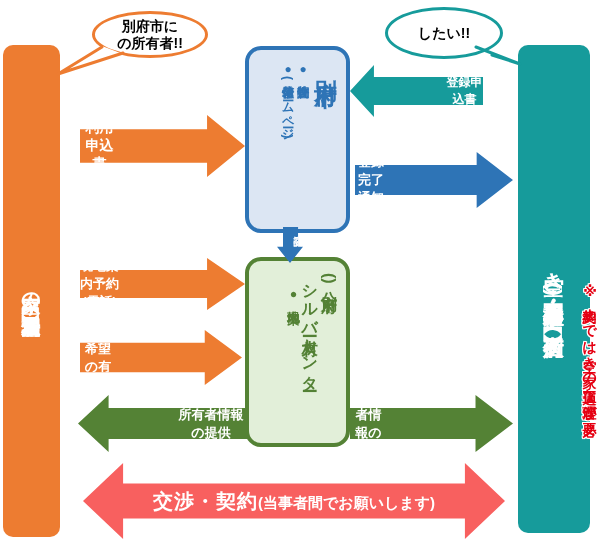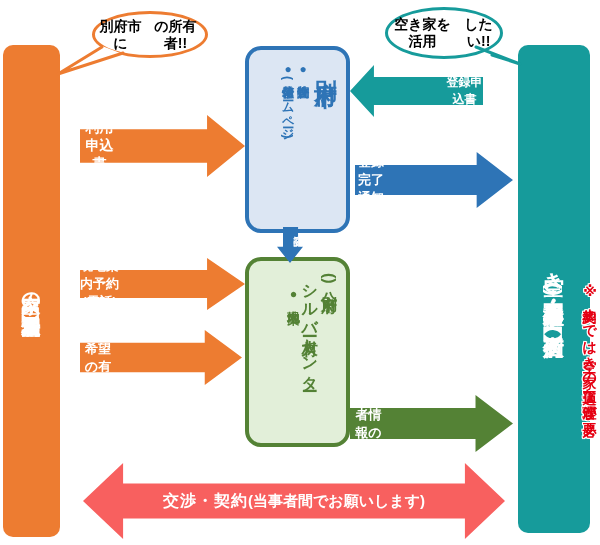--- a/index.html
+++ b/index.html
@@ -39,26 +39,26 @@
   .orange { background:#ED7C31; } .teal { background:#169B9B; }
   .blue { background:#2E74B6; }  .green { background:#548235; } .coral { background:#F8605F; }
   #arr-riyo    { left:80px;  top:115px; width:165px; height:62px; font-size:14px; }
   #arr-toroku  { left:350px; top:65px;  width:133px; height:52px; font-size:12px; }
   #arr-kanryo  { left:355px; top:152px; width:158px; height:56px; font-size:13px; }
   #arr-genchi  { left:80px;  top:258px; width:165px; height:52px; font-size:13px; }
   #arr-kibo    { left:80px;  top:330px; width:162px; height:55px; font-size:13px; }
   #arr-shoyu   { left:78px;  top:395px; width:170px; height:57px; font-size:13px; }
   #arr-kibosha { left:350px; top:395px; width:163px; height:57px; font-size:13px; }
   #arr-keiyaku { left:83px;  top:463px; width:422px; height:76px; }
-  #arr-keiyaku .big   { font-size:16px; letter-spacing:1px; }
+  #arr-keiyaku .big   { font-size:20px; letter-spacing:1px; }
   #arr-keiyaku .small { font-size:15px; }
   #arr-keiyaku .lblwrap { display:flex; align-items:baseline; }
 
   
-  .bubble { position:absolute; background:#fff; border-radius:50%; display:flex; flex-direction:row;
+  .bubble { position:absolute; background:#fff; border-radius:50%; display:flex; flex-direction:column;
             align-items:center; justify-content:center; z-index:5; color:#000; font-weight:bold;
             font-size:14px; line-height:1.2; text-align:center; }
   #bubble-left  { left:92px;  top:11px; width:116px; height:47px; border:3px solid #ED7C31; }
   #bubble-right { left:385px; top:7px;  width:118px; height:52px; border:3px solid #169B9B; }
 
   #tail-layer { position:absolute; left:0; top:0; width:600px; height:545px; z-index:6; pointer-events:none; }
 
   
   #note { position:absolute; left:581px; top:283px; height:262px; writing-mode:vertical-rl; text-orientation:mixed;
           font-size:14px; font-weight:bold; line-height:1.22; color:#E50012; z-index:8;
@@ -106,38 +106,40 @@
   </div>
 
   <div class="arr arr-r orange" id="arr-genchi">
     <span>現地案内予約(電話)</span>
   </div>
 
   <div class="arr arr-r orange" id="arr-kibo">
     <span>交渉希望の有無</span>
   </div>
 
+  <div class="arr arr-l green" id="arr-shoyu">
+    <span>所有者情報の提供</span>
+  </div>
 
   <div class="arr arr-r green" id="arr-kibosha">
     <span>希望者情報の提供</span>
   </div>
 
   <div class="arr arr-lr coral" id="arr-keiyaku">
     <span class="lblwrap">
         <span class="big">交渉・契約</span>
         <span class="small">(当事者間でお願いします)</span>
       </span>
   </div>
 
   <div class="bubble" id="bubble-left">
     <span>別府市に</span>
     <span>の所有者!!</span>
   </div>
   <div class="bubble" id="bubble-right">
-    <span>空き家を活用</span>
     <span>したい!!</span>
   </div>
 
   <svg id="tail-layer" viewBox="0 0 600 545" xmlns="http://www.w3.org/2000/svg">
     <polygon points="102,46 123,54 58,74" fill="#ffffff"></polygon>
     <path d="M102,47 L58,74 L123,53" fill="none" stroke="#ED7C31" stroke-width="3" stroke-linecap="round" stroke-linejoin="round"></path>
     <polygon points="476,46 492,56 520,64" fill="#ffffff"></polygon>
     <path d="M476,47 L520,64 L492,55" fill="none" stroke="#169B9B" stroke-width="3" stroke-linecap="round" stroke-linejoin="round"></path>
   </svg>
 

